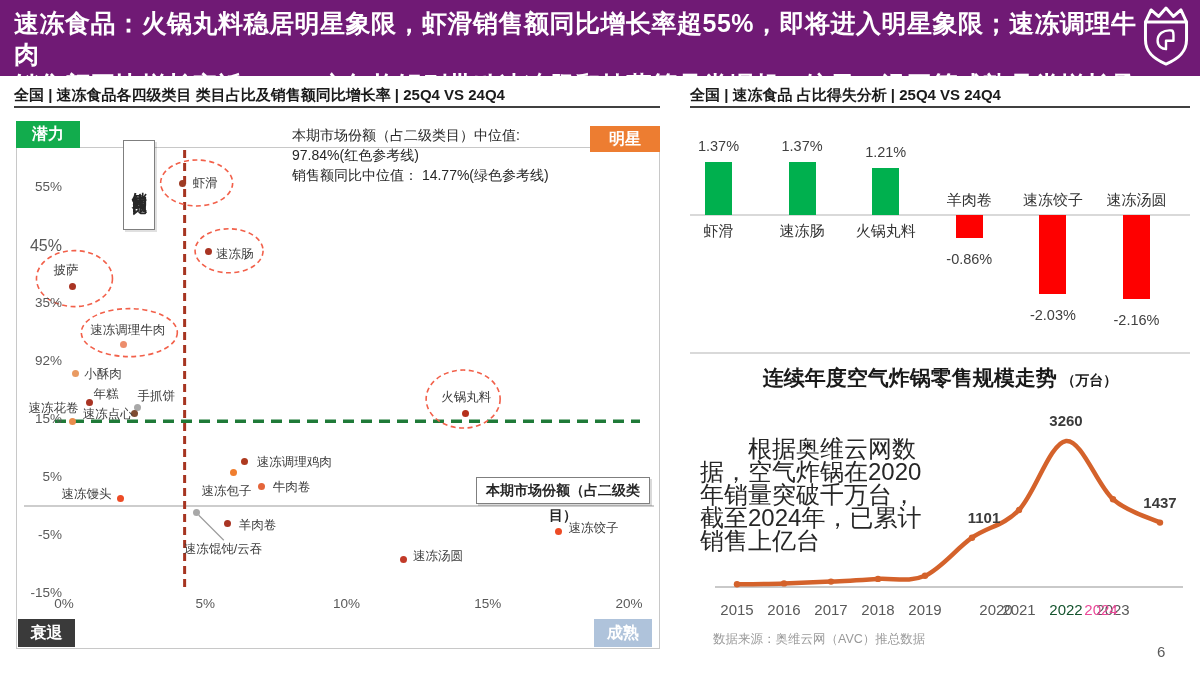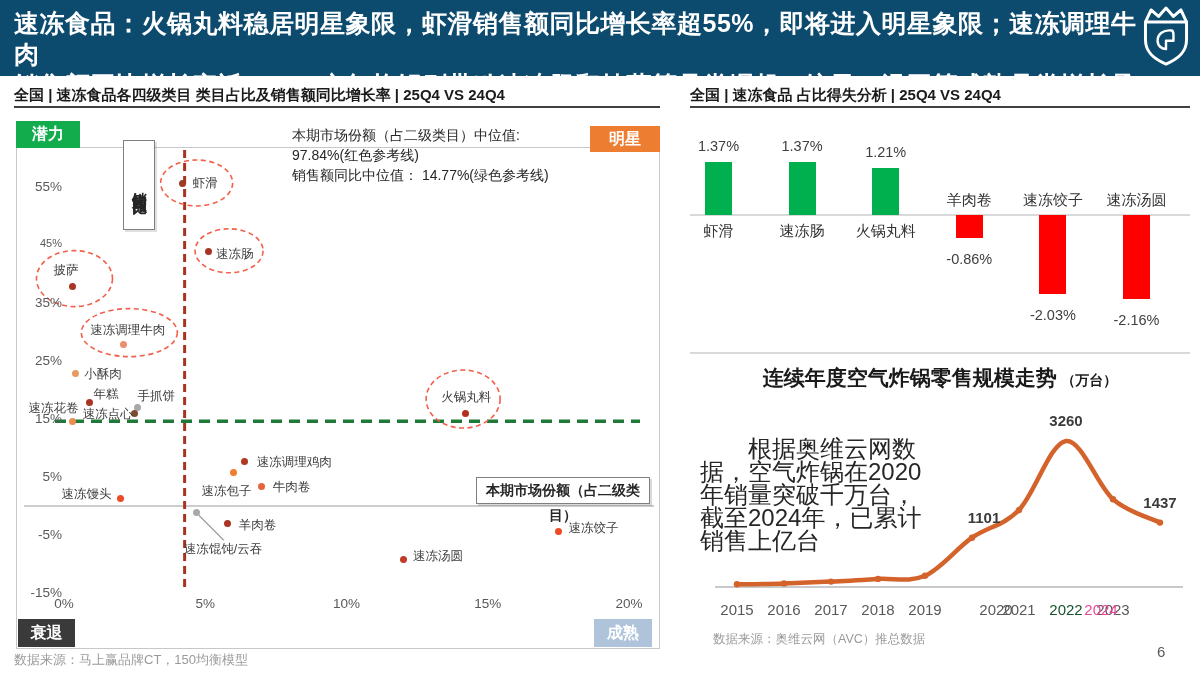--- a/index.html
+++ b/index.html
@@ -1,19 +1,19 @@
 <!DOCTYPE html>
 <html><head>
 <meta charset="utf-8">
 <style>
   html,body{margin:0;padding:0;background:#e9e9e9;}
   .slide{position:relative;width:1200px;height:675px;background:#ffffff;overflow:hidden;
          font-family:"Liberation Sans","DejaVu Sans",sans-serif;}
   .abs{position:absolute;}
-  .banner{left:0;top:0;width:1200px;height:76px;background:#0c4a6e;}
+  .banner{left:0;top:0;width:1200px;height:76px;background:#701a75;}
   .headline{left:14px;top:8px;width:1140px;color:#fff;font-weight:bold;font-size:25px;line-height:31px;letter-spacing:0.5px;}
   .subtitle{font-size:15px;font-weight:bold;color:#1a1a1a;white-space:nowrap;}
   .rule{height:2px;background:#404040;}
   .frame{border:1px solid #C8C8C8;background:#fff;}
   .badge{color:#fff;font-weight:bold;font-size:16px;display:flex;align-items:center;justify-content:center;}
   .ylab-box{left:123px;top:140px;width:30px;height:88px;border:1px solid #7f7f7f;background:#fff;
             box-shadow:2px 2px 0 rgba(0,0,0,0.12);writing-mode:vertical-rl;text-orientation:upright;
             font-size:15px;font-weight:bold;color:#262626;display:flex;align-items:center;justify-content:center;letter-spacing:2px;}
   .xlab-box{left:476px;top:477px;width:172px;height:25px;border:1px solid #7f7f7f;background:#fff;
             box-shadow:2px 2px 0 rgba(0,0,0,0.15);font-size:14px;font-weight:bold;color:#262626;
@@ -66,21 +66,20 @@
     </svg>
 
   <div class="abs ylab-box">销售额同比</div>
 
   <div class="abs annot" style="left:292px;top:127px;">本期市场份额（占二级类目）中位值:</div>
   <div class="abs annot" style="left:292px;top:147px;">97.84%(红色参考线)</div>
   <div class="abs annot" style="left:292px;top:167px;">销售额同比中位值： 14.77%(绿色参考线)</div>
 
   <div class="abs xlab-box">本期市场份额（占二级类目）</div>
 
-  <div class="abs src" style="left:14px;top:651px;">数据来源：马上赢品牌CT，150均衡模型</div>
 
   <div class="abs subtitle" style="left:690px;top:86px;">全国 | 速冻食品 占比得失分析 | 25Q4 VS 24Q4</div>
   <div class="abs rule" style="left:690px;top:106px;width:500px;"></div>
 
   <div class="abs" style="left:690px;top:214px;width:500px;height:1.5px;background:#D9D9D9;"></div>
 
   <div class="abs" style="left:690px;top:352px;width:500px;height:2px;background:#D9D9D9;"></div>
 
   <div class="abs line-title">
     <span class="t">连续年度空气炸锅零售规模走势</span>
@@ -136,23 +135,23 @@
     <div style="position: absolute; left: 183.775px; top: 541.22px; white-space: nowrap; font-size: 12.5px; color: rgb(61, 61, 61);">速冻馄饨/云吞</div>
     <div style="position: absolute; left: 224.35px; top: 520.32px; width: 7px; height: 7px; border-radius: 50%; background: rgb(169, 52, 35);"></div>
     <div style="position: absolute; left: 238.85px; top: 516.82px; white-space: nowrap; font-size: 12.5px; color: rgb(61, 61, 61);">羊肉卷</div>
     <div style="position: absolute; left: 461.65px; top: 409.54px; width: 7px; height: 7px; border-radius: 50%; background: rgb(181, 48, 28);"></div>
     <div style="position: absolute; left: 441.15px; top: 389.04px; white-space: nowrap; font-size: 12.5px; color: rgb(61, 61, 61);">火锅丸料</div>
     <div style="position: absolute; left: 554.875px; top: 528.44px; width: 7px; height: 7px; border-radius: 50%; background: rgb(237, 75, 37);"></div>
     <div style="position: absolute; left: 568.375px; top: 519.94px; white-space: nowrap; font-size: 12.5px; color: rgb(61, 61, 61);">速冻饺子</div>
     <div style="position: absolute; left: 399.5px; top: 556.28px; width: 7px; height: 7px; border-radius: 50%; background: rgb(194, 58, 40);"></div>
     <div style="position: absolute; left: 413px; top: 547.78px; white-space: nowrap; font-size: 12.5px; color: rgb(61, 61, 61);">速冻汤圆</div>
     <div style="position: absolute; left: 18px; top: 179px; width: 44px; text-align: right; font-size: 13.5px; color: rgb(89, 89, 89);">55%</div>
-    <div style="position: absolute; left: 18px; top: 237px; width: 44px; text-align: right; font-size: 11px; color: rgb(89, 89, 89);">45%</div>
+    <div style="position: absolute; left: 18px; top: 237px; width: 44px; text-align: right; font-size: 16px; color: rgb(89, 89, 89);">45%</div>
     <div style="position: absolute; left: 18px; top: 295px; width: 44px; text-align: right; font-size: 13.5px; color: rgb(89, 89, 89);">35%</div>
-    <div style="position: absolute; left: 18px; top: 353px; width: 44px; text-align: right; font-size: 13.5px; color: rgb(89, 89, 89);">25%</div>
+    <div style="position: absolute; left: 18px; top: 353px; width: 44px; text-align: right; font-size: 13.5px; color: rgb(89, 89, 89);">92%</div>
     <div style="position: absolute; left: 18px; top: 411px; width: 44px; text-align: right; font-size: 13.5px; color: rgb(89, 89, 89);">15%</div>
     <div style="position: absolute; left: 18px; top: 469px; width: 44px; text-align: right; font-size: 13.5px; color: rgb(89, 89, 89);">5%</div>
     <div style="position: absolute; left: 18px; top: 527px; width: 44px; text-align: right; font-size: 13.5px; color: rgb(89, 89, 89);">-5%</div>
     <div style="position: absolute; left: 18px; top: 585px; width: 44px; text-align: right; font-size: 13.5px; color: rgb(89, 89, 89);">-15%</div>
     <div style="position: absolute; left: 64px; top: 596px; transform: translateX(-50%); font-size: 13.5px; color: rgb(89, 89, 89);">0%</div>
     <div style="position: absolute; left: 205.25px; top: 596px; transform: translateX(-50%); font-size: 13.5px; color: rgb(89, 89, 89);">5%</div>
     <div style="position: absolute; left: 346.5px; top: 596px; transform: translateX(-50%); font-size: 13.5px; color: rgb(89, 89, 89);">10%</div>
     <div style="position: absolute; left: 487.75px; top: 596px; transform: translateX(-50%); font-size: 13.5px; color: rgb(89, 89, 89);">15%</div>
     <div style="position: absolute; left: 629px; top: 596px; transform: translateX(-50%); font-size: 13.5px; color: rgb(89, 89, 89);">20%</div>
     <div style="position: absolute; left: 705px; top: 161.981px; width: 27px; height: 53.019px; background: rgb(0, 176, 78);"></div>

